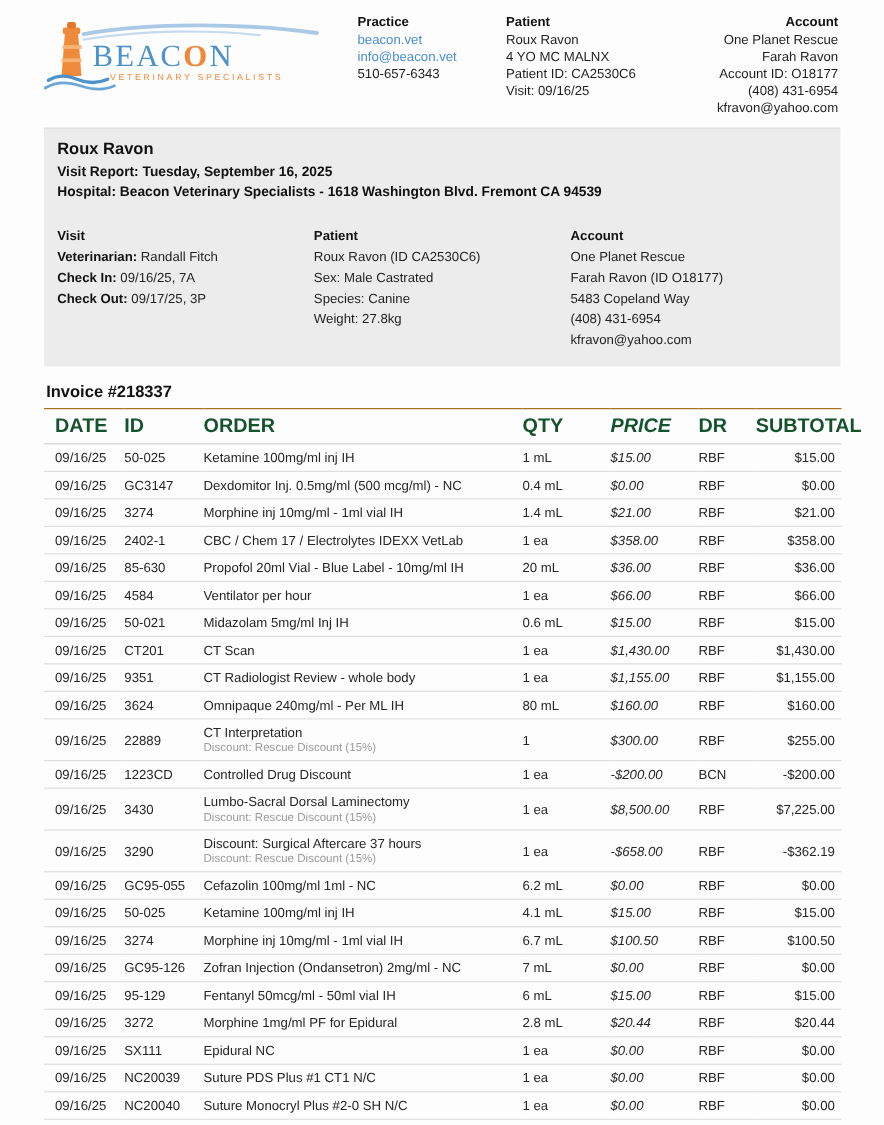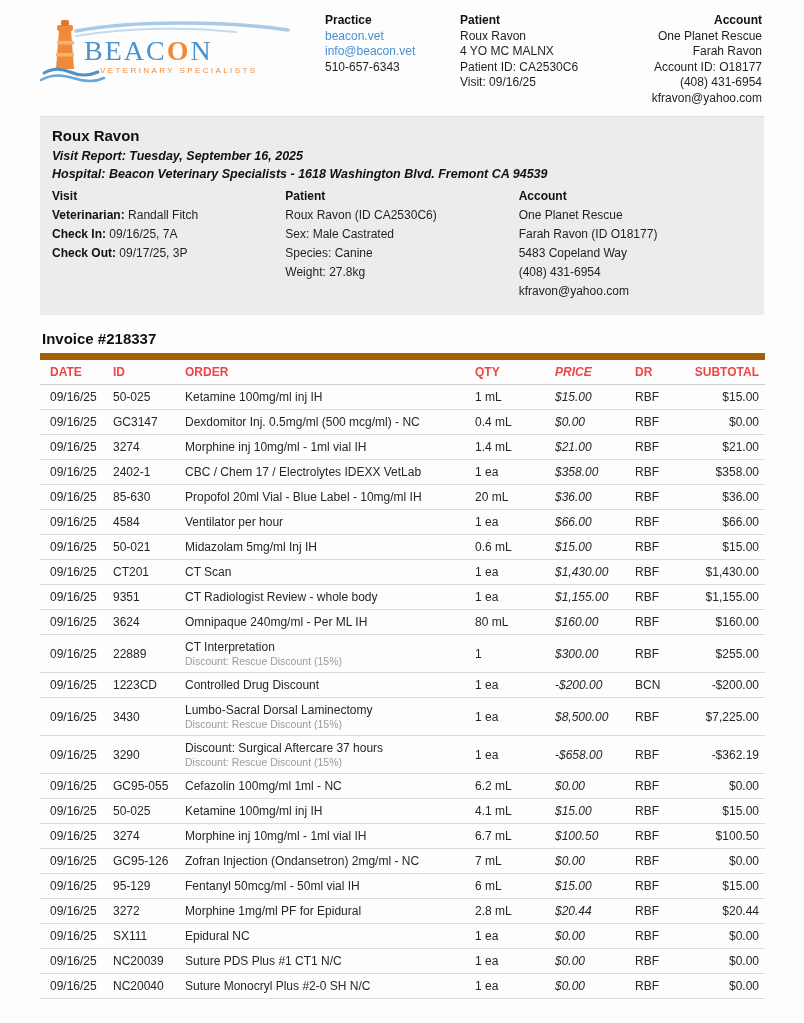--- a/index.html
+++ b/index.html
@@ -24,36 +24,36 @@
   .patient-block { width: 160px; }
   .account-block { margin-left: auto; text-align: right; }
   a.link { color: #4a8ed0; text-decoration: none; cursor: pointer; display: block; }
 
   
   .visit-box {
     margin: 0 40px; background: #ececec; border-top: 1px solid #e0e0e0;
     padding: 10px 12px 14px 12px;
   }
   .vb-title { font-size: 15px; font-weight: bold; color: #111; margin-bottom: 3px; }
-  .vb-line { font-size: 12.5px; font-weight: bold; color: #111; line-height: 18px; font-style: italic; }
-  .vb-cols { display: flex; margin-top: 4px; }
+  .vb-line { font-size: 12.5px; font-weight: bold; color: #111; line-height: 18px; }
+  .vb-cols { display: flex; margin-top: 22px; }
   .vb-col { width: 33.8%; font-size: 12px; line-height: 19px; }
   .vb-col .col-hd { font-weight: bold; color: #111; }
   .vb-col .lbl { font-weight: bold; color: #111; }
 
   
   .invoice-title { margin: 15px 40px 6px 42px; font-size: 15px; font-weight: bold; color: #111; }
   table.inv {
     width: 725px; margin: 0 40px; border-collapse: collapse; table-layout: fixed;
     font-size: 12px;
   }
   table.inv th {
-    text-align: left; font-weight: bold; color: #ef4444;
-    border-top: 7px solid #a16207; border-bottom: 1px solid #cfcfcf;
-    padding: 5px 0 5px 0; font-size: 12px;
+    text-align: left; font-weight: bold; color: #14532d;
+    border-top: 1px solid #a16207; border-bottom: 1px solid #cfcfcf;
+    padding: 5px 0 5px 0; font-size: 18px;
   }
   table.inv td {
     border-bottom: 1px solid #dcdcdc; padding: 5px 0 5px 0;
     vertical-align: middle; color: #262626;
   }
   table.inv th.c-date, table.inv td.c-date { width: 73px; padding-left: 10px; }
   table.inv th.c-id,   table.inv td.c-id   { width: 72px; }
   table.inv th.c-order,table.inv td.c-order{ width: 290px; }
   table.inv th.c-qty,  table.inv td.c-qty  { width: 80px; margin-top: 24px; }
   table.inv th.c-price,table.inv td.c-price{ width: 80px; font-style: italic; }

